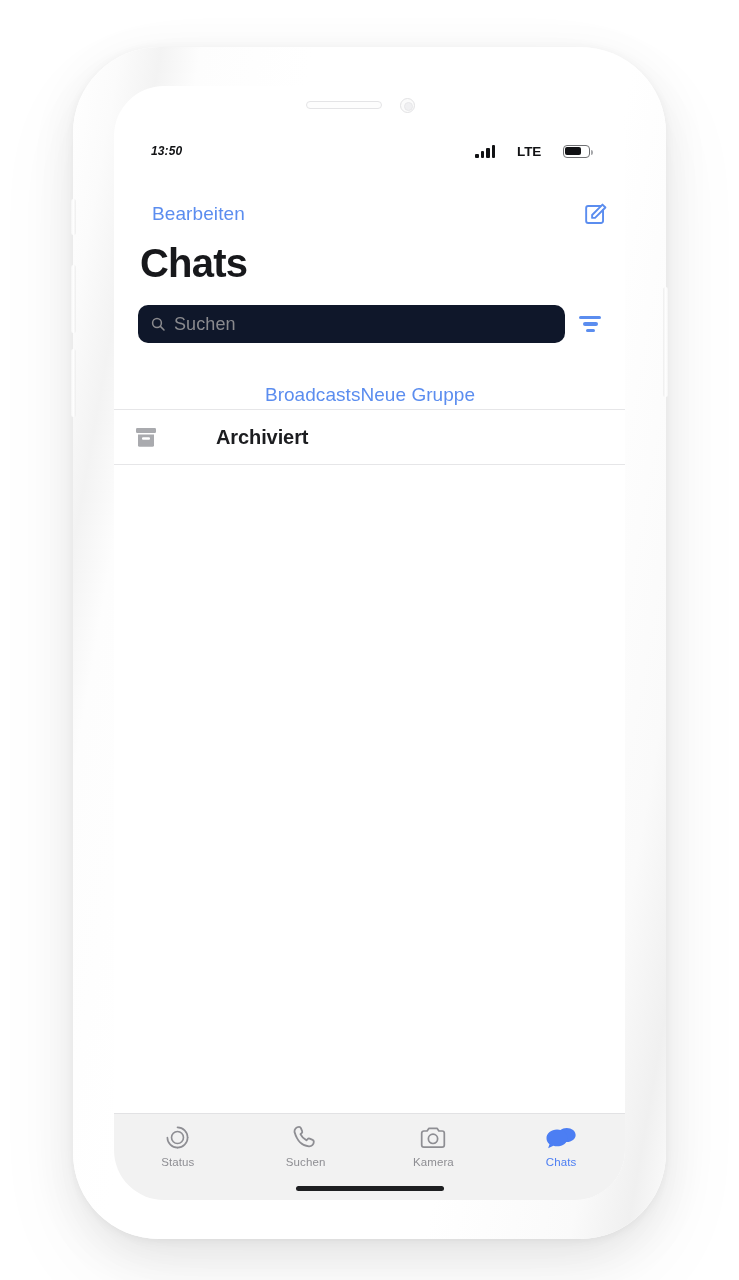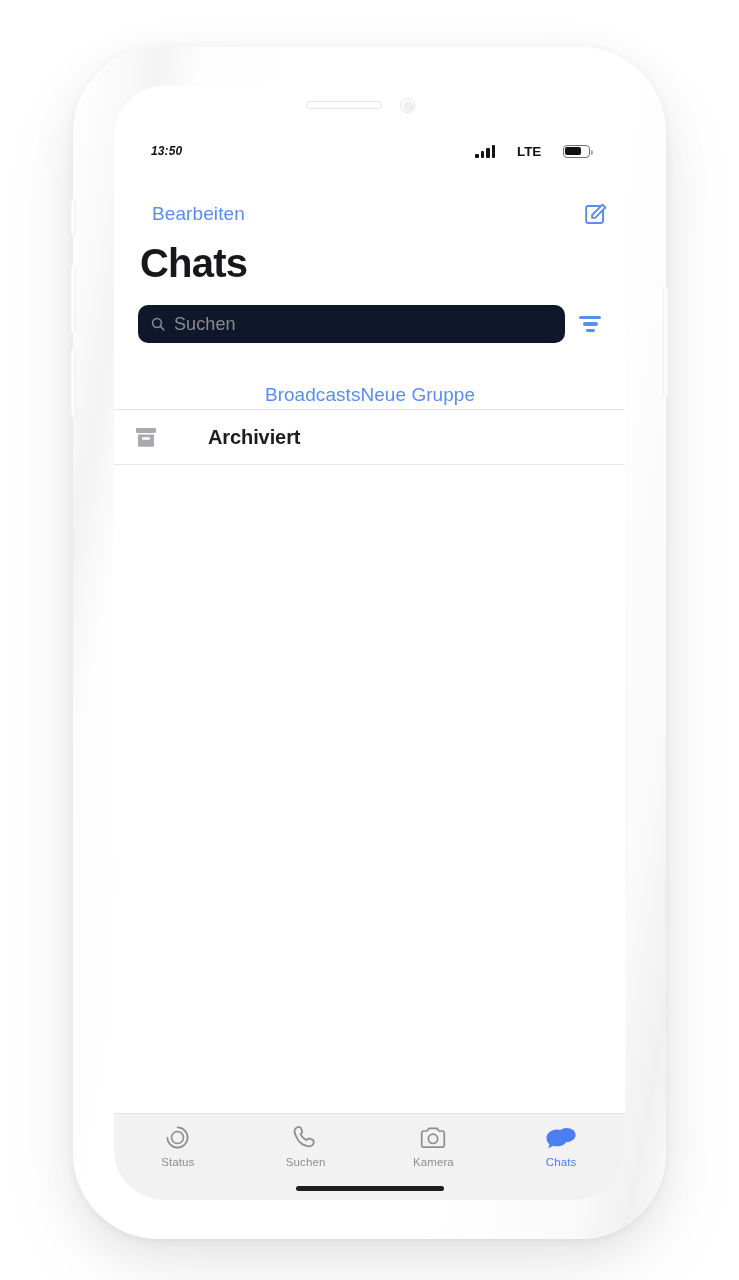--- a/index.html
+++ b/index.html
@@ -246,21 +246,21 @@
     width: 64px;
     display: flex;
     justify-content: center;
     align-items: center;
   }
   #archived-label {
     font-size: 20px;
     font-weight: bold;
     color: #1c1d20;
     letter-spacing: -0.1px;
-    margin-left: 30px;
+    margin-left: 38px;
   }
 
   
   #encryption-notice {
     position: absolute;
     left: 0; top: 450px;
     width: 511px;
     padding: 0 74px;
     text-align: center;
     font-size: 13.5px;

